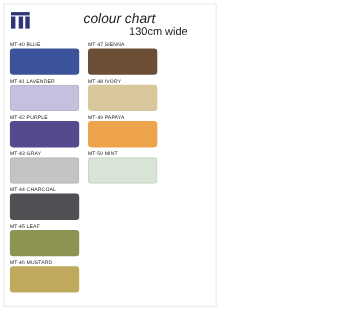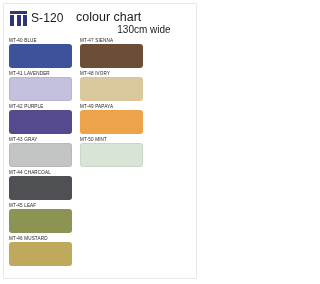--- a/index.html
+++ b/index.html
@@ -82,20 +82,21 @@
     white-space: nowrap;
   }
   .title {
     position: absolute;
     left: 76px;
     top: 10px;
     font-size: 12.5px;
     line-height: 15px;
     color: #1b1b1b;
     white-space: nowrap;
+    font-style: italic;
   }
   .subtitle {
     position: absolute;
     left: 96px;
     top: 25px;
     width: 96px;
     text-align: center;
     font-size: 10px;
     line-height: 10px;
     color: #1b1b1b;
@@ -159,21 +160,20 @@
 
     <div class="logo">
       <div class="logo-top"></div>
       <div class="logo-bars">
         <i></i>
         <i></i>
         <i></i>
       </div>
     </div>
 
-    <div class="brand-code">S-120</div>
 
     <div class="title">colour chart</div>
 
     <div class="subtitle">130cm wide</div>
   </div>
 
   <div class="grid">
     <div class="col col-left">
         <div class="swatch-cell">
           <div class="swatch-label">MT-40 BLUE</div>

